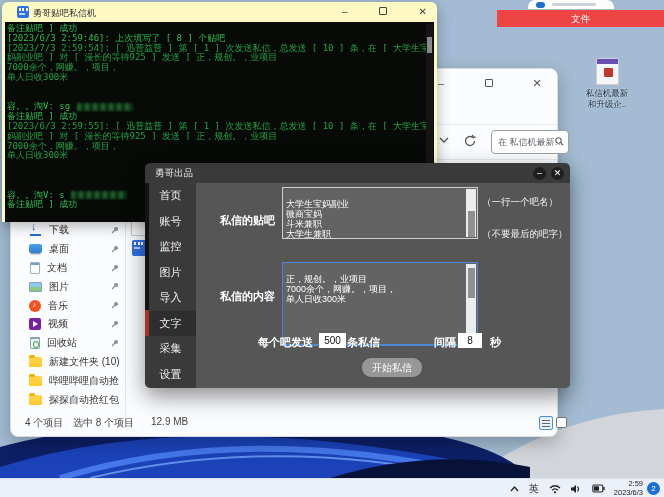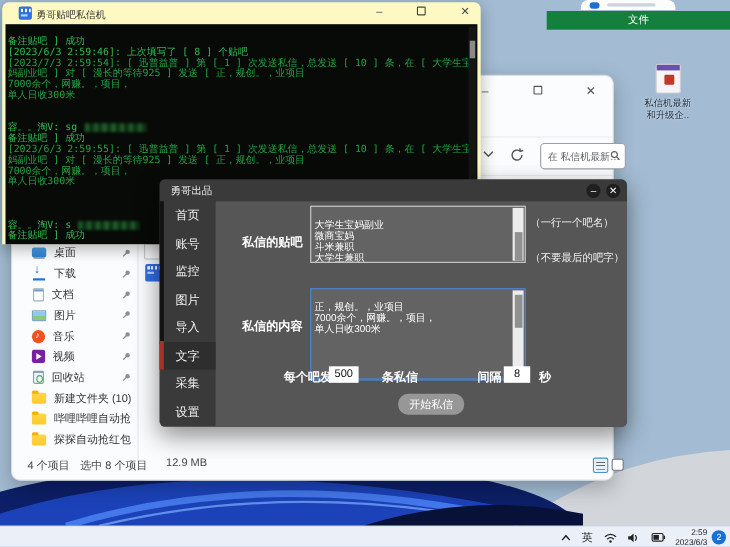--- a/index.html
+++ b/index.html
@@ -11,21 +11,21 @@
   
   #bloom { left:0; top:395px; width:664px; height:83px; z-index:0; }
 
   
   #ribbon-tab { left:528px; top:0; width:86px; height:9px; background:#fdfdfd;
     border-radius:7px 7px 0 0; z-index:1; }
   #ribbon-tab .tabicon { position:absolute; left:8px; top:2px; width:9px; height:6px;
     background:#1d6fd3; border-radius:3px; }
   #ribbon-tab .tabsmudge { position:absolute; left:24px; top:3px; width:44px; height:3px;
     background:#ccd3db; border-radius:2px; }
-  #file-band { left:497px; top:10px; width:167px; height:17px; background:#15803d;
+  #file-band { left:497px; top:10px; width:167px; height:17px; background:#ef4444;
     color:#fff; font-size:9.5px; text-align:center; line-height:17px; z-index:1; }
 
   
   #desk-icon { left:570px; top:58px; width:74px; height:60px; z-index:1; text-align:center; }
   #desk-icon .ico { margin:0 auto; width:23px; height:27px; background:#f6f6f8;
     border:1px solid #cfcfd4; border-radius:2px; position:relative; }
   #desk-icon .ico:before { content:""; position:absolute; left:0; top:0; right:0; height:5px;
     background:#6a4fb3; }
   #desk-icon .ico:after { content:""; position:absolute; left:7px; top:9px; width:9px; height:9px;
     background:#c0392b; border-radius:1px; }
@@ -96,21 +96,21 @@
   #terminal .tbar { height:20px; position:relative; }
   #terminal .tbar .title { position:absolute; left:31px; top:5px; font-size:9px; color:#333; }
   .appicon { width:12px; height:12px; border-radius:2px; background:#2f6fe4; position:relative; display:inline-block; }
   .appicon:before { content:""; position:absolute; left:1.5px; top:2px; right:1.5px; height:3px;
     background:repeating-linear-gradient(90deg,#fff 0 2px, transparent 2px 3.5px); }
   .appicon:after { content:""; position:absolute; left:1.5px; top:7px; width:6px; height:2px; background:#bcd2ff; }
   #terminal .tbar .appicon { position:absolute; left:15px; top:4px; }
   #terminal .tbar .wbtns { position:absolute; right:10px; top:2px; width:85px; display:flex;
     justify-content:space-between; color:#444; font-size:10px; line-height:16px; }
   #terminal .screen { position:absolute; left:3px; top:20px; right:3px; bottom:0; background:#070a07;
-    overflow:hidden; padding:12px 10px 0 2px;
+    overflow:hidden; padding:2px 10px 0 2px;
     font-family:"DejaVu Sans Mono", monospace; font-size:9px; }
   .tl { height:9.8px; line-height:9.8px; white-space:nowrap; }
   .g1 { color:#2fbf52; }
   .g2 { color:#23a344; }
   .redact { display:inline-block; width:56px; height:8px; margin-left:1px; vertical-align:middle;
     background:repeating-linear-gradient(90deg,#1f5c2a 0 4px,#0e2f15 4px 8px); filter:blur(1.3px); }
   #terminal .scroll { position:absolute; right:4px; top:22px; width:7px; bottom:2px; background:#151515; }
   #terminal .scroll .thumb { position:absolute; left:1px; top:13px; width:5px; height:16px; background:#8a8a8a; }
 
   
@@ -214,33 +214,33 @@
     </div>
   </div>
 
   <div id="qa-divider"></div>
   <div class="loose-file-doc"></div>
   <div class="loose-file-app"><span class="appicon" style="width:16px;height:16px;"></span></div>
 
   <div id="qa-list">
 
       <div class="qa-row">
+        <span class="fi download"></span>
+        <span class="lbl">下载</span>
+        <span class="pin">
+          <svg width="8" height="8" viewBox="0 0 8 8">
+            <circle cx="5" cy="3" r="2" fill="#8a8f96"></circle>
+            <line x1="1" y1="7" x2="4" y2="4" stroke="#8a8f96" stroke-width="1.2"></line>
+          </svg>
+        </span>
+      </div>
+
+      <div class="qa-row">
         <span class="fi desktop"></span>
         <span class="lbl">桌面</span>
-        <span class="pin">
-          <svg width="8" height="8" viewBox="0 0 8 8">
-            <circle cx="5" cy="3" r="2" fill="#8a8f96"></circle>
-            <line x1="1" y1="7" x2="4" y2="4" stroke="#8a8f96" stroke-width="1.2"></line>
-          </svg>
-        </span>
-      </div>
-
-      <div class="qa-row">
-        <span class="fi download"></span>
-        <span class="lbl">下载</span>
         <span class="pin">
           <svg width="8" height="8" viewBox="0 0 8 8">
             <circle cx="5" cy="3" r="2" fill="#8a8f96"></circle>
             <line x1="1" y1="7" x2="4" y2="4" stroke="#8a8f96" stroke-width="1.2"></line>
           </svg>
         </span>
       </div>
 
       <div class="qa-row">
         <span class="fi documents"></span>
@@ -497,21 +497,21 @@
 
   <span class="flabel" style="left:75px; top:126px;">私信的内容</span>
   <div class="ta" id="ta2">
     <span>正，规创。，业项目
 7000余个，网赚。，项目，
 单人日收300米</span>
     <span class="sbar"><span class="th"></span></span>
   </div>
 
   <span class="rowtext" style="left:113px; top:172px;">每个吧发送</span>
-  <input class="numbox" style="left: 154px; top: 170px; width: 27px;" value="500">
+  <input class="numbox" style="left: 174px; top: 170px; width: 27px;" value="500">
   <span class="rowtext" style="left:202px; top:172px;">条私信</span>
   <span class="rowtext" style="left:289px; top:172px;">间隔</span>
   <input class="numbox" style="left: 313px; top: 170px; width: 24px;" value="8">
   <span class="rowtext" style="left:345px; top:172px;">秒</span>
 
   <button id="start-btn">开始私信</button>
 </div>
 
 <div class="abs" id="taskbar">
   <div id="tray">

